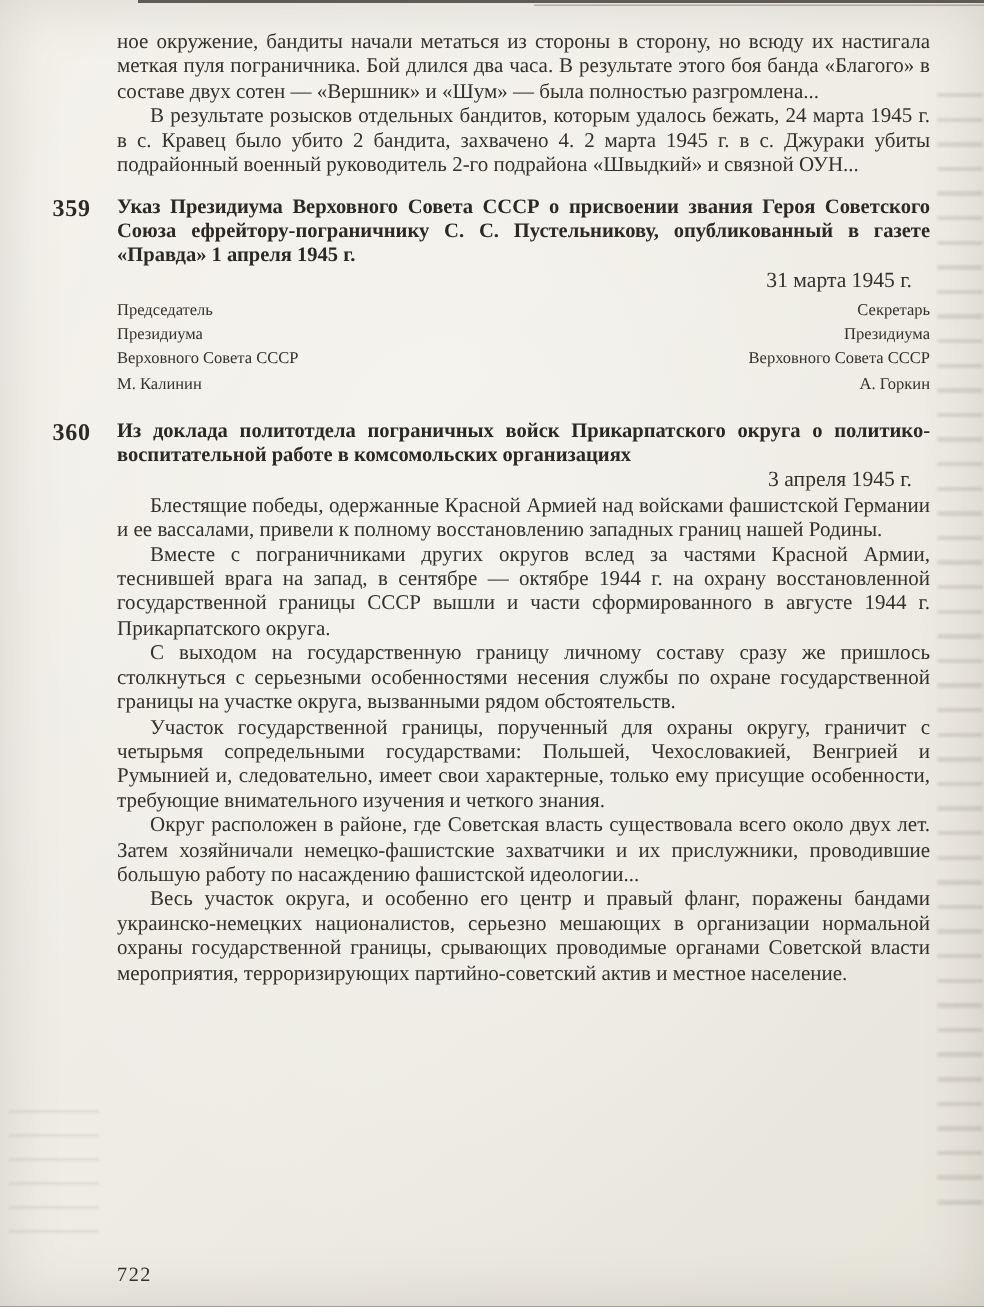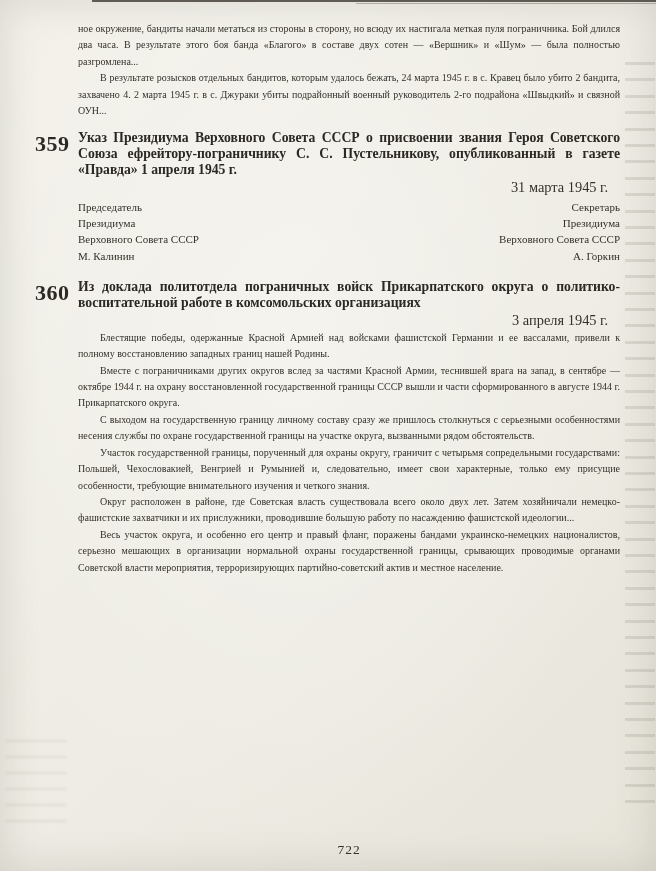--- a/index.html
+++ b/index.html
@@ -43,35 +43,35 @@
   }
 
   .content {
     position: absolute;
     left: 78px;
     top: 21px;
     width: 542px;
   }
   p {
     margin: 0;
-    font-size: 10px;
+    font-size: 14px;
     line-height: 16.4px;
     text-align: justify;
   }
   p.indent { text-indent: 22px; }
 
   .entry { position: relative; }
   .entry-359 { margin-top: 11px; }
   .entry-360 { margin-top: 15px; }
   .entry-number {
     position: absolute;
     left: -43px;
     top: 1px;
     font-weight: bold;
-    font-size: 22px;
+    font-size: 16px;
     letter-spacing: 0.5px;
     color: #2c2924;
   }
   .entry-heading {
     margin: 0;
     font-weight: bold;
     font-size: 13.7px;
     line-height: 15.6px;
     text-align: justify;
     color: #2c2924;
@@ -90,21 +90,20 @@
     line-height: 16.4px;
   }
   .sig-left { text-align: left; }
   .sig-right { text-align: right; }
 
   .page-number {
     position: absolute;
     bottom: 13px;
     left: 78px;
     width: 542px;
-    text-align: center;
     font-size: 13.5px;
     letter-spacing: 1px;
   }
 </style>
 </head>
 <body>
 
 <div class="page">
   <div class="scan-top-line"></div>
   <div class="scan-top-line2"></div>

